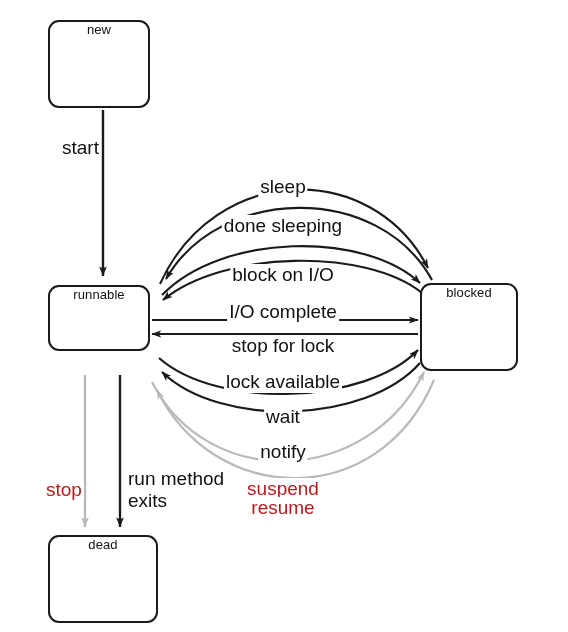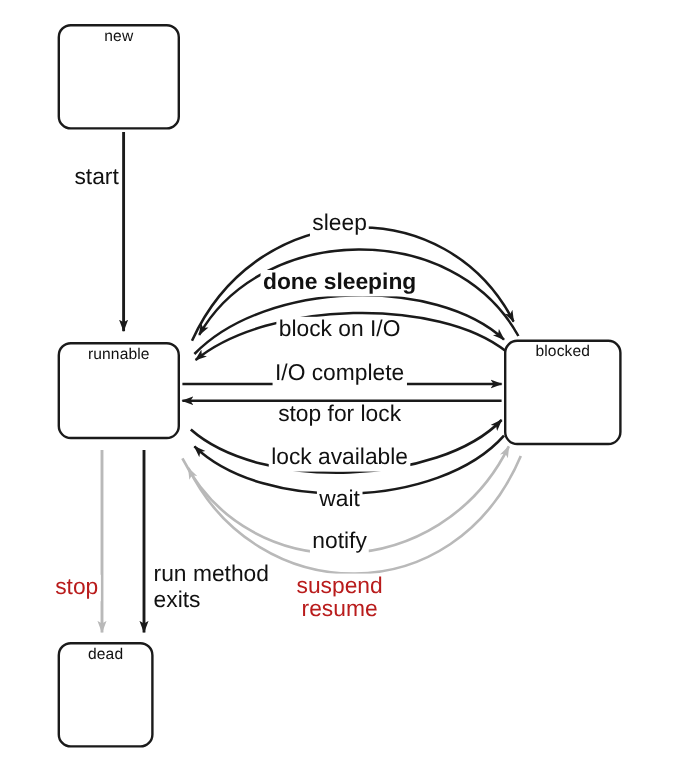--- a/index.html
+++ b/index.html
@@ -110,37 +110,37 @@
 
     <path d="M 85,375 L 85,527" fill="none" stroke="#b9b9b9" stroke-width="2.4" marker-end="url(#ah-gray-v)"></path>
 
     <path d="M 120,375 L 120,527" fill="none" stroke="#1a1a1a" stroke-width="2.4" marker-end="url(#ah-dark-v)"></path>
   </svg>
 
   <div class="state-box" style="left:48px; top:20px; width:102px; height:88px;">
     <span class="state-label">new</span>
   </div>
 
-  <div class="state-box" style="left:48px; top:285px; width:102px; height:81px;">
+  <div class="state-box" style="left:48px; top:285px; width:102px; height:66px;">
     <span class="state-label">runnable</span>
   </div>
 
   <div class="state-box" style="left:420px; top:283px; width:98px; height:88px;">
     <span class="state-label">blocked</span>
   </div>
 
-  <div class="state-box" style="left:48px; top:535px; width:80px; height:88px;">
+  <div class="state-box" style="left:48px; top:535px; width:110px; height:88px;">
     <span class="state-label">dead</span>
   </div>
 
   <div class="edge-label left" style="left:60px; top:137px;">start</div>
 
   <div class="edge-label center" style="left:283px; top:144px;">sleep</div>
 
-  <div class="edge-label center" style="left:283px; top:193px;font-weight:bold;">done sleeping</div>
+  <div class="edge-label center" style="left:283px; top:183px;">done sleeping</div>
 
   <div class="edge-label center" style="left:283px; top:232px;">block on I/O</div>
 
   <div class="edge-label center" style="left:283px; top:269px;">I/O complete</div>
 
   <div class="edge-label center" style="left:283px; top:303px;">stop for lock</div>
 
   <div class="edge-label center" style="left:283px; top:339px;">lock available</div>
 
   <div class="edge-label center" style="left:283px; top:374px;">wait</div>

